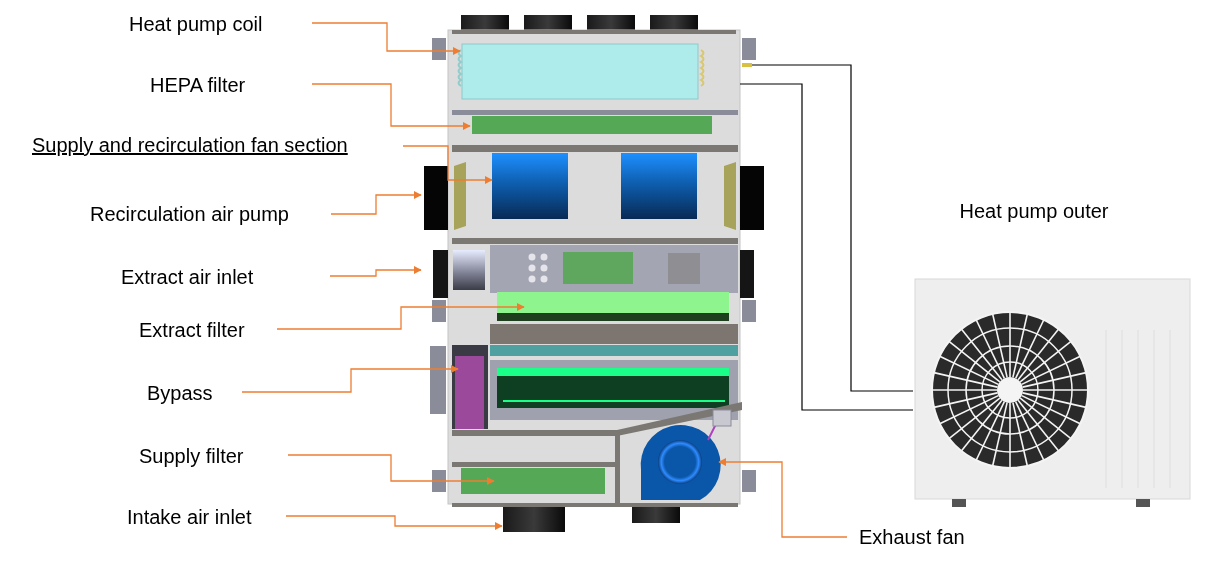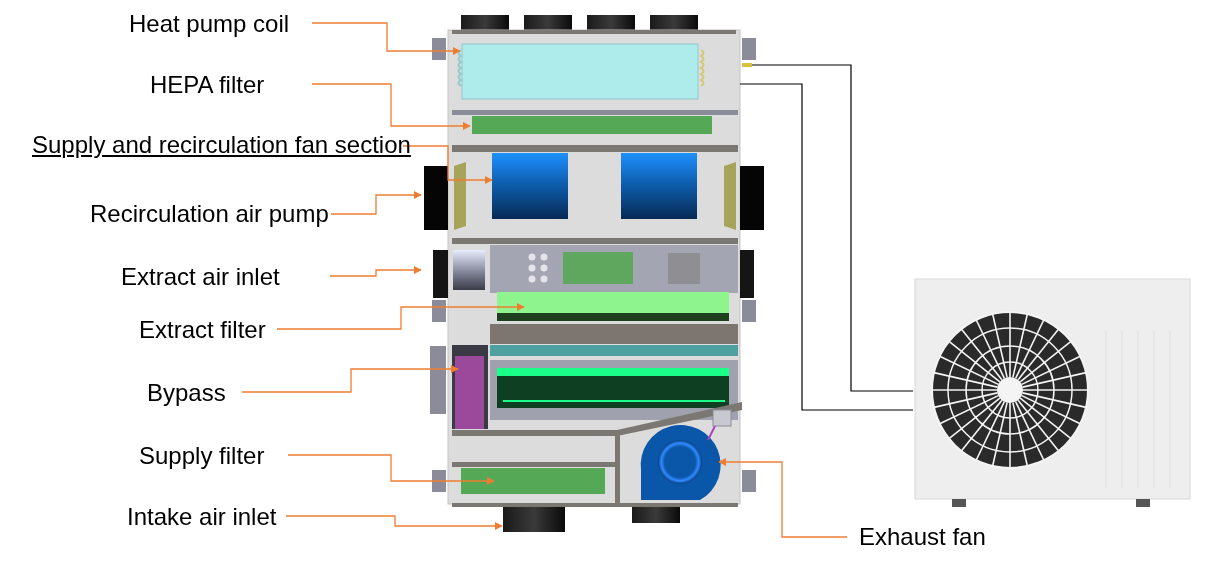--- a/index.html
+++ b/index.html
@@ -1,17 +1,17 @@
 <!DOCTYPE html>
 <html><head>
 <meta charset="utf-8">
 <style>
   html, body { margin:0; padding:0; background:#ffffff; }
   body { width:1206px; height:566px; position:relative; overflow:hidden; font-family:"Liberation Sans", sans-serif; }
-  .label { position:absolute; font-size:24px; color:#000; white-space:nowrap; line-height:24px; }
+  .label { position:absolute; font-size:20px; color:#000; white-space:nowrap; line-height:24px; }
   .label.center { text-align:center; }
   svg.diagram { position:absolute; left:0; top:0; }
 </style>
 </head>
 <body>
 
 <svg class="diagram" width="1206" height="566" viewBox="0 0 1206 566">
   <defs>
     <linearGradient id="fanGrad" x1="0" y1="0" x2="0" y2="1">
       <stop offset="0" stop-color="#1E90FF"></stop>
@@ -199,13 +199,14 @@
 <div class="label" style="left:150px; top:73px;text-align:right;">HEPA filter</div>
 <div class="label" style="left:32px; top:133px;text-decoration:underline;">Supply and recirculation fan section</div>
 <div class="label" style="left:90px; top:202px;">Recirculation air pump</div>
 <div class="label" style="left:121px; top:265px;">Extract air inlet</div>
 <div class="label" style="left:139px; top:318px;">Extract filter</div>
 <div class="label" style="left:147px; top:381px;">Bypass</div>
 <div class="label" style="left:139px; top:444px;">Supply filter</div>
 <div class="label" style="left:127px; top:505px;">Intake air inlet</div>
 <div class="label" style="left:859px; top:525px;text-align:center;">Exhaust fan</div>
 <div class="label center" style="left:934px; top:199px; width:200px;">
+  <div>Heat pump outer</div>
 </div>
 
 </body></html>

